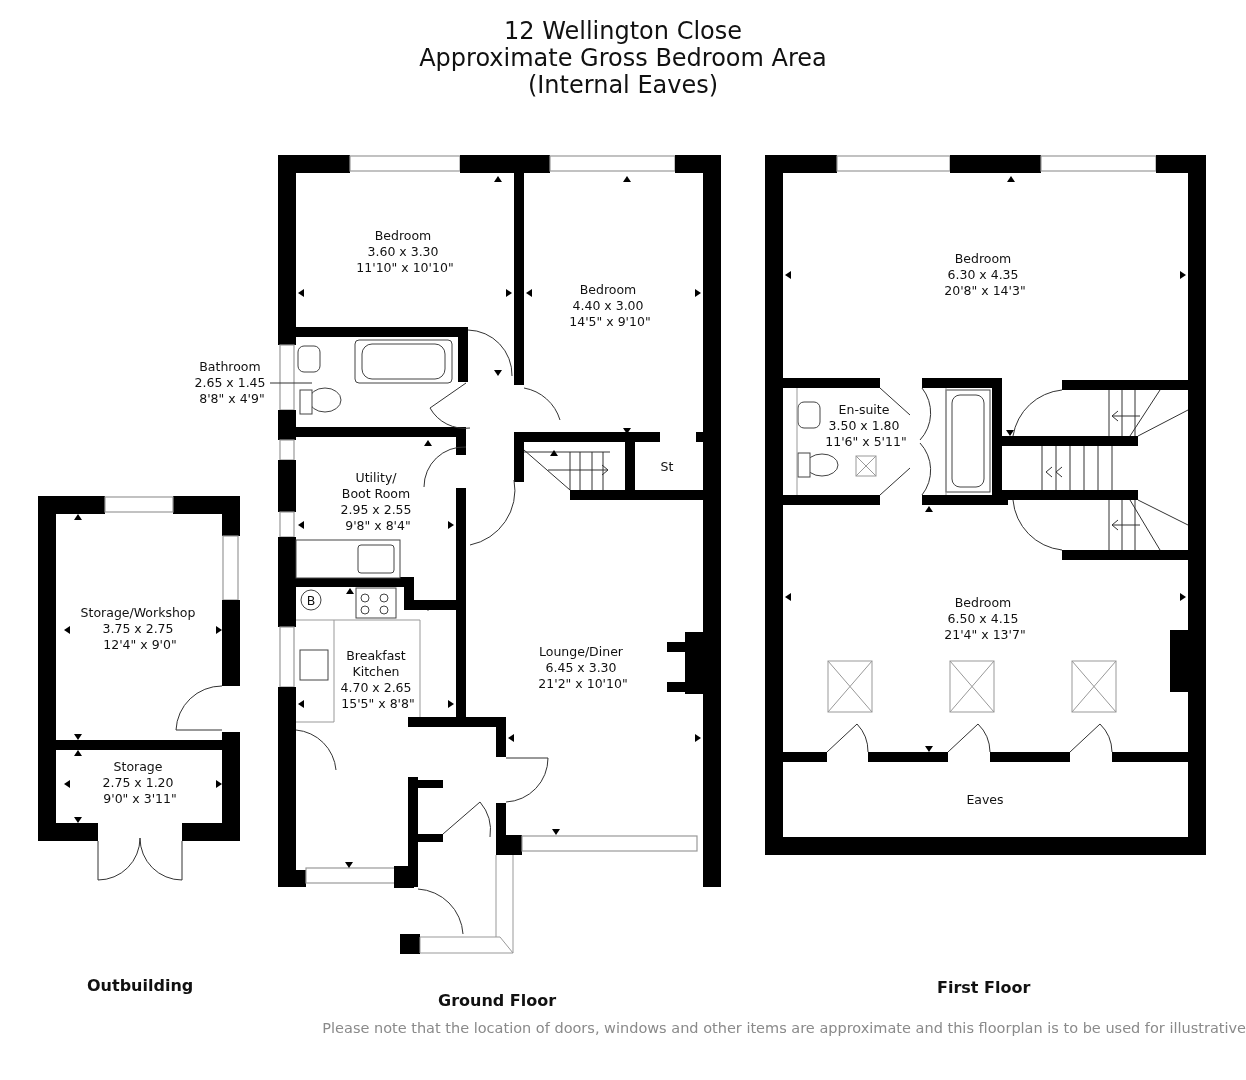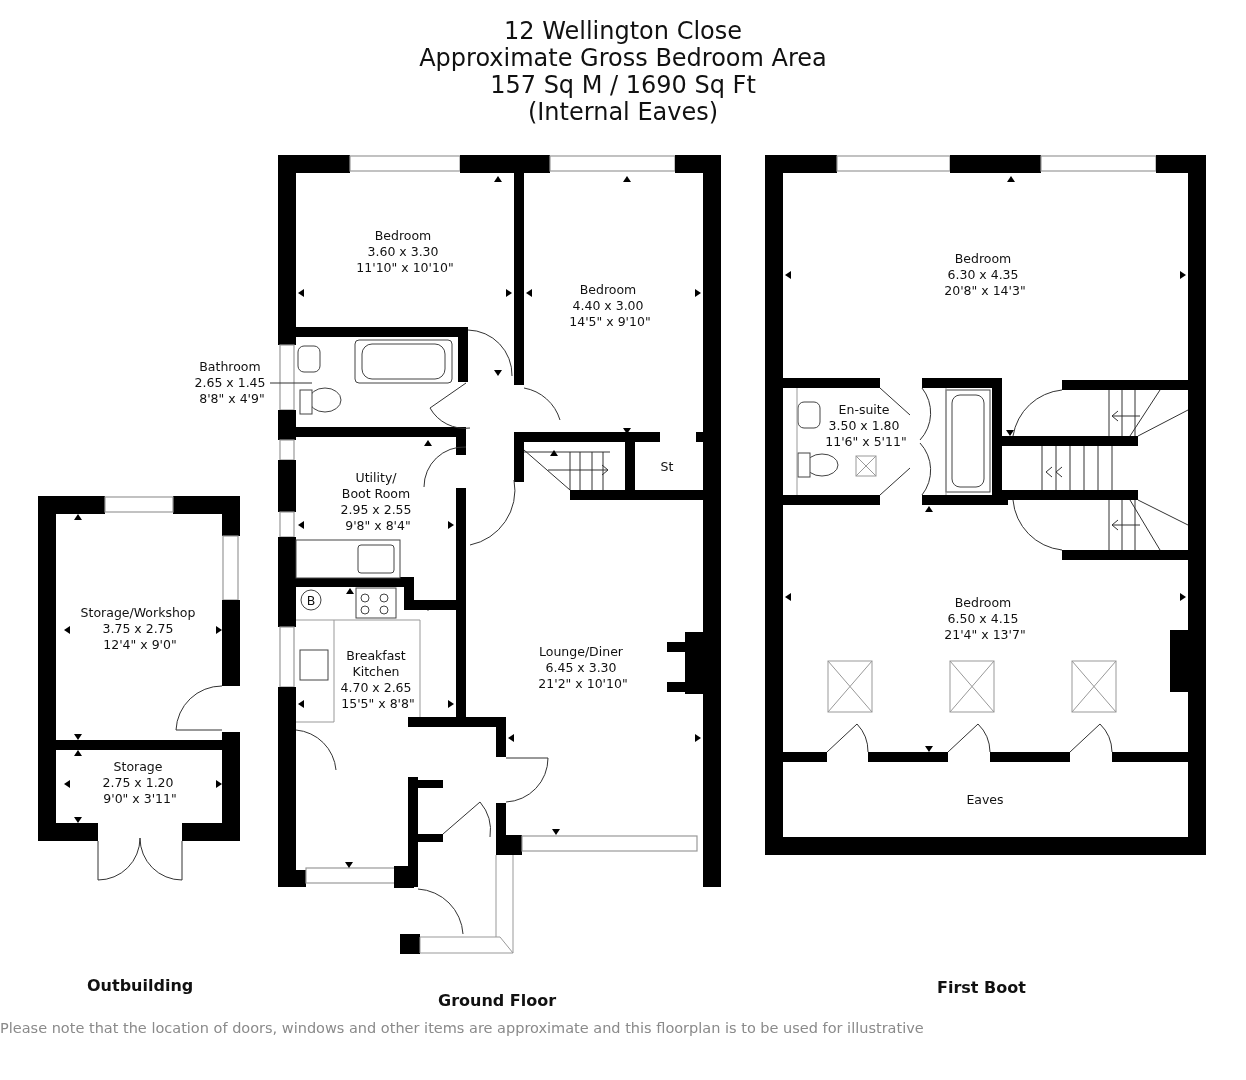--- a/index.html
+++ b/index.html
@@ -8,29 +8,28 @@
   .title-block div { white-space: pre; }
   svg.plan { position: absolute; left: 0; top: 0; }
   .wall { fill: #000; }
   .win { fill: #fff; stroke: #999; stroke-width: 1.2; }
   .fix { fill: #fff; stroke: #444; stroke-width: 1; }
   .thin { fill: none; stroke: #333; stroke-width: 1; }
   .grey { fill: none; stroke: #999; stroke-width: 1; }
   .arrow { fill: #000; }
   .room-label { font-family: "DejaVu Sans", sans-serif; font-size: 12.5px; fill: #111; text-anchor: middle; }
   .floor-label { position: absolute; font-family: "DejaVu Sans", sans-serif; font-weight: bold; font-size: 16px; color: #111; }
-  .disclaimer { position: absolute; top: 1017px; left: 0; width: 1246px; text-align: left; font-size: 14.5px; line-height: 22px; color: #8a8a8a; }
+  .disclaimer { position: absolute; top: 1017px; left: 0; width: 1246px; text-align: right; font-size: 14.5px; line-height: 22px; color: #8a8a8a; }
 </style>
 </head>
 <body>
 
 <div class="title-block">
   <div>12 Wellington Close</div>
   <div>Approximate Gross Bedroom Area</div>
-  <div>157 Sq M / 1690 Sq Ft</div>
   <div>(Internal Eaves)</div>
 </div>
 
 <svg class="plan" width="1246" height="1080" viewBox="0 0 1246 1080">
 
   <g>
 
     <rect class="wall" x="38" y="496" width="18" height="345"></rect>
     <rect class="wall" x="38" y="496" width="67" height="18"></rect>
     <rect class="wall" x="173" y="496" width="67" height="18"></rect>
@@ -332,17 +331,17 @@
       <tspan x="985">Bedroom</tspan>
       <tspan x="985" dy="16">6.50 x 4.15</tspan>
       <tspan x="985" dy="16">21'4" x 13'7"</tspan>
     </text>
     <text class="room-label" x="985" y="804">Eaves</text>
   </g>
 </svg>
 
 <div class="floor-label" style="left:87px; top:976px;">Outbuilding</div>
 <div class="floor-label" style="left:438px; top:991px;">Ground Floor</div>
-<div class="floor-label" style="left:937px; top:978px;">First Boot</div>
+<div class="floor-label" style="left:937px; top:978px;">First Floor</div>
 
 <div class="disclaimer">
   <div>Please note that the location of doors, windows and other items are approximate and this floorplan is to be used for illustrative</div>
 </div>
 
 </body></html>

